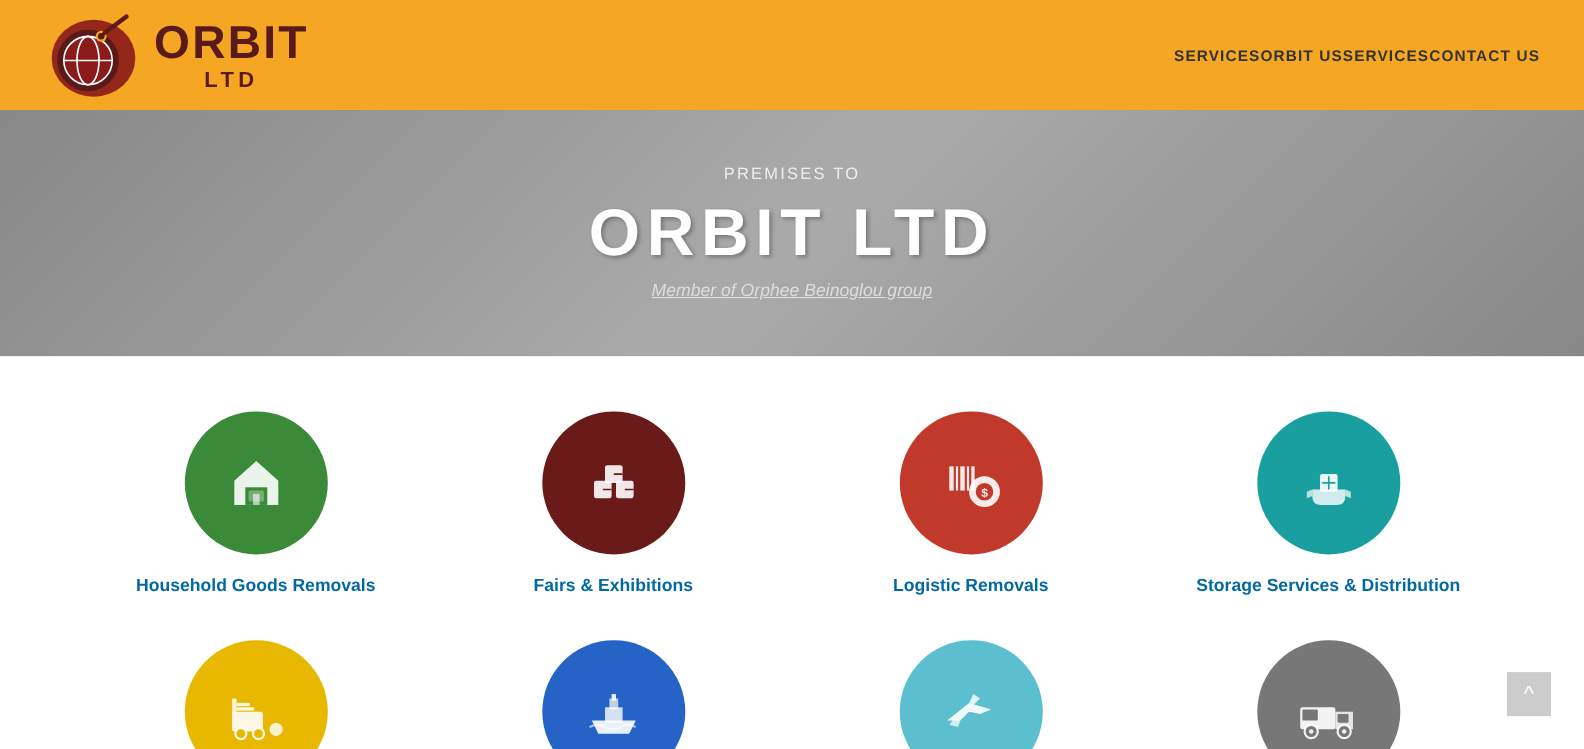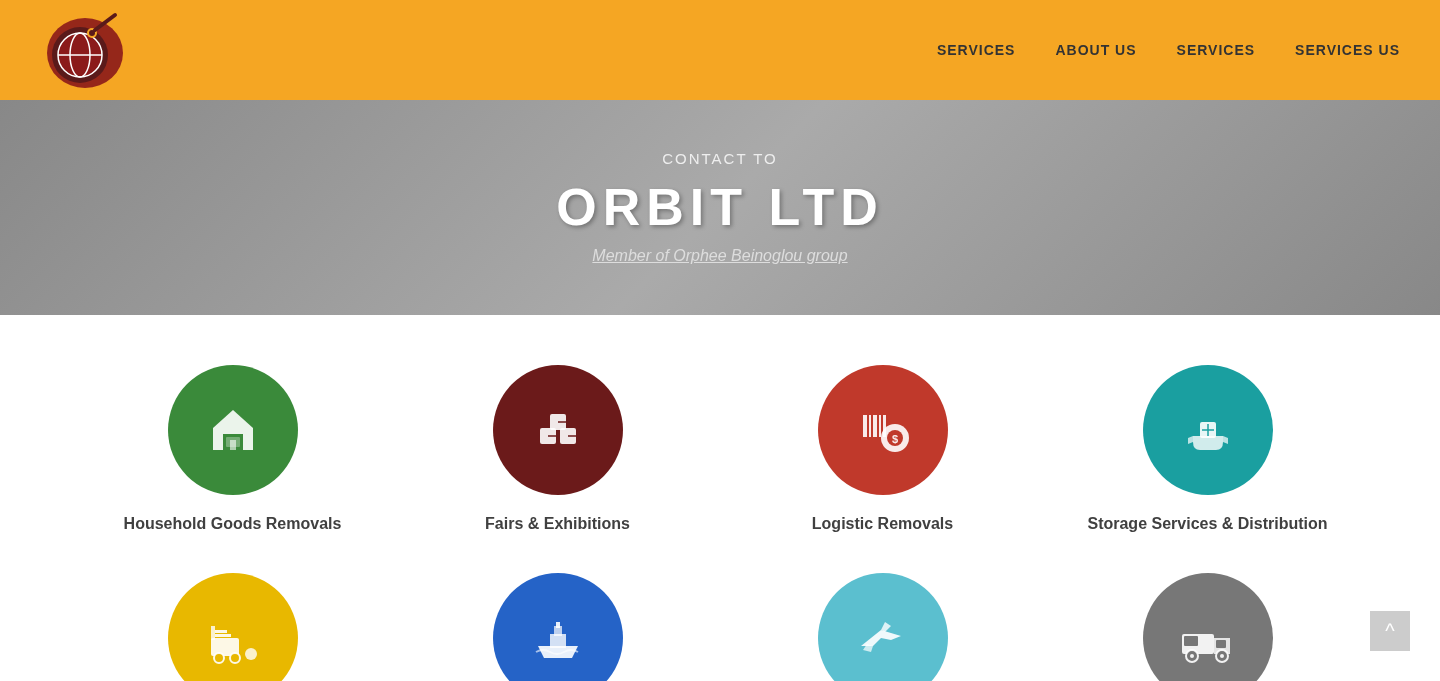--- a/index.html
+++ b/index.html
@@ -37,21 +37,20 @@
     }
     .logo-ltd {
       font-size: 20px;
       font-weight: 700;
       color: #5a1a1a;
       text-align: center;
       letter-spacing: 4px;
     }
     .nav {
       display: flex;
-      gap: 40px;
       align-items: flex-start;
     }
     .nav a {
       text-decoration: none;
       color: #333;
       font-size: 14px;
       font-weight: 700;
       letter-spacing: 1px;
     }
 
@@ -63,21 +62,21 @@
       padding: 50px 20px;
       color: #fff;
     }
     .hero-welcome {
       font-size: 15px;
       letter-spacing: 2px;
       margin-bottom: 10px;
       color: #eee;
     }
     .hero-title {
-      font-size: 52px;
+      font-size: 60px;
       font-weight: 900;
       letter-spacing: 6px;
       text-transform: uppercase;
       color: #fff;
       font-family: 'Impact', Arial, sans-serif;
       text-shadow: 2px 2px 4px rgba(0,0,0,0.3);
       margin-bottom: 10px;
     }
     .hero-subtitle {
       font-size: 16px;
@@ -112,21 +111,21 @@
       justify-content: center;
     }
     .service-circle svg {
       width: 60px;
       height: 60px;
       fill: #fff;
     }
     .service-label {
       font-size: 16px;
       font-weight: 600;
-      color: #404040;
+      color: #0369a1;
       text-align: center;
     }
 
     
     .circle-green { background: #3a8a3a; }
     .circle-darkred { background: #6b1a1a; }
     .circle-red { background: #c0392b; }
     .circle-teal { background: #1a9fa0; }
     .circle-yellow { background: #e8b800; }
     .circle-blue { background: #2563c7; }
@@ -164,32 +163,36 @@
 
       <ellipse cx="40" cy="50" rx="10" ry="22" fill="none" stroke="#fff" stroke-width="1.5"></ellipse>
       <line x1="18" y1="50" x2="62" y2="50" stroke="#fff" stroke-width="1.5"></line>
       <ellipse cx="40" cy="50" rx="22" ry="22" fill="none" stroke="#fff" stroke-width="1.5"></ellipse>
 
       <circle cx="52" cy="28" r="5" fill="#F5A623"></circle>
       <circle cx="52" cy="28" r="3" fill="#5a1a1a"></circle>
 
       <line x1="55" y1="25" x2="75" y2="10" stroke="#5a1a1a" stroke-width="4" stroke-linecap="round"></line>
     </svg>
+    <div class="logo-text">
+      <span class="logo-orbit">ORBIT</span>
+      <span class="logo-ltd">LTD</span>
+    </div>
   </div>
 
   <nav class="nav">
     <a href="#">SERVICES</a>
-    <a href="#">ABOUT US</a>
+    <a href="#">ORBIT US</a>
     <a href="#">SERVICES</a>
-    <a href="#">SERVICES US</a>
+    <a href="#">CONTACT US</a>
   </nav>
 </header>
 
 <section class="hero">
-  <div class="hero-welcome">CONTACT TO</div>
+  <div class="hero-welcome">PREMISES TO</div>
   <div class="hero-title">ORBIT  LTD</div>
   <div class="hero-subtitle">Member of Orphee Beinoglou group</div>
 </section>
 
 <section class="services">
   <div class="services-grid">
 
     <div class="service-item">
       <div class="service-circle circle-green">
         <svg viewBox="0 0 60 60" xmlns="http://www.w3.org/2000/svg">

